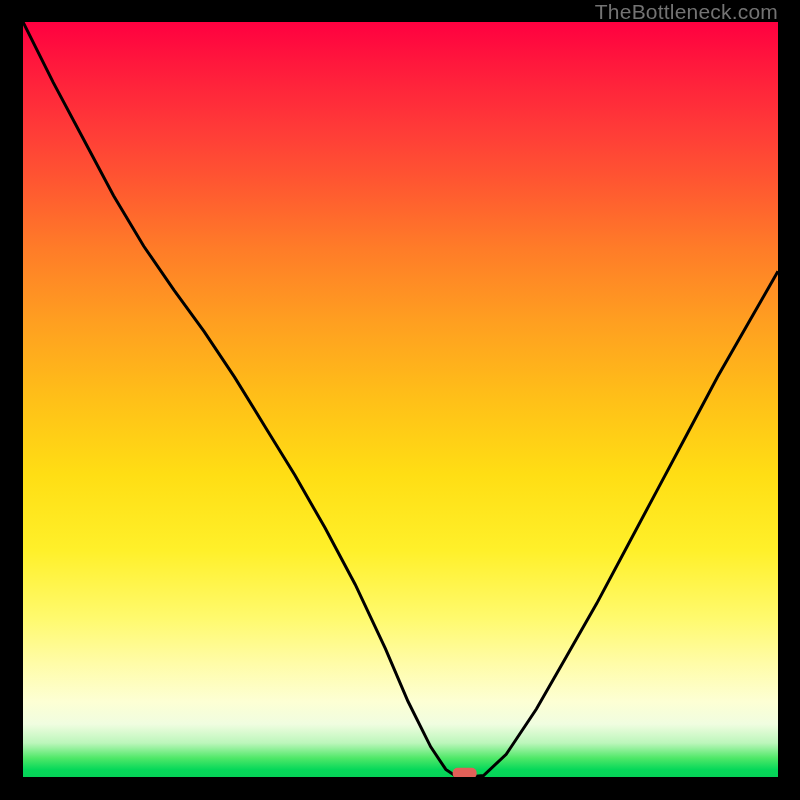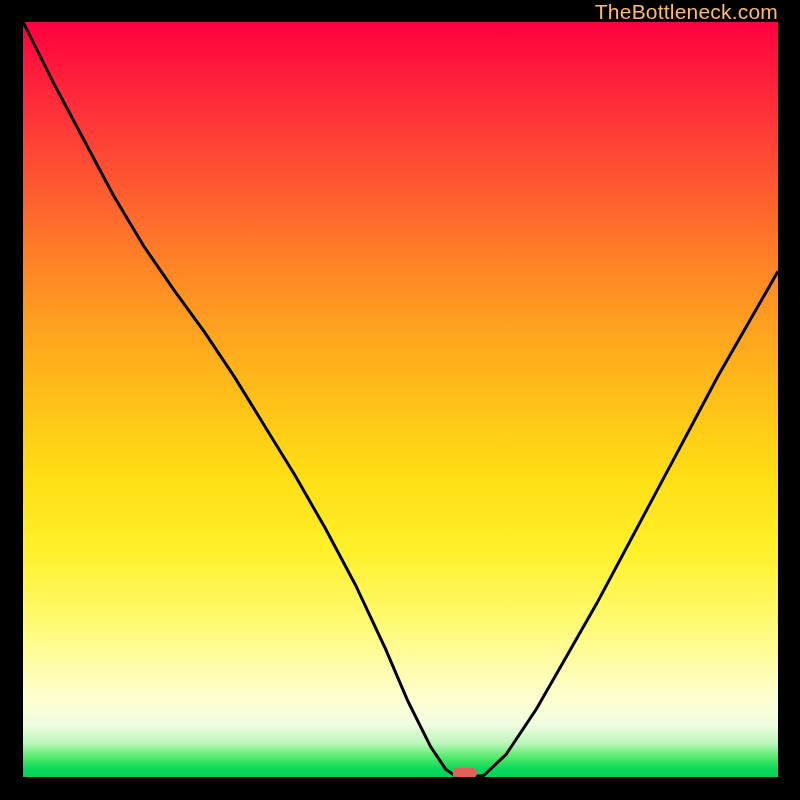--- a/index.html
+++ b/index.html
@@ -48,21 +48,21 @@
     );
   }
   svg.curve {
     position: absolute;
     inset: 0;
   }
   .attribution {
     position: absolute;
     top: 0px;
     right: 22px;
-    color: #fdba74;
+    color: #737373;
     font-family: Arial, Helvetica, sans-serif;
     font-size: 21px;
     font-weight: 500;
     letter-spacing: 0.2px;
   }
 </style>
 </head>
 <body>
 
 <div class="container">

